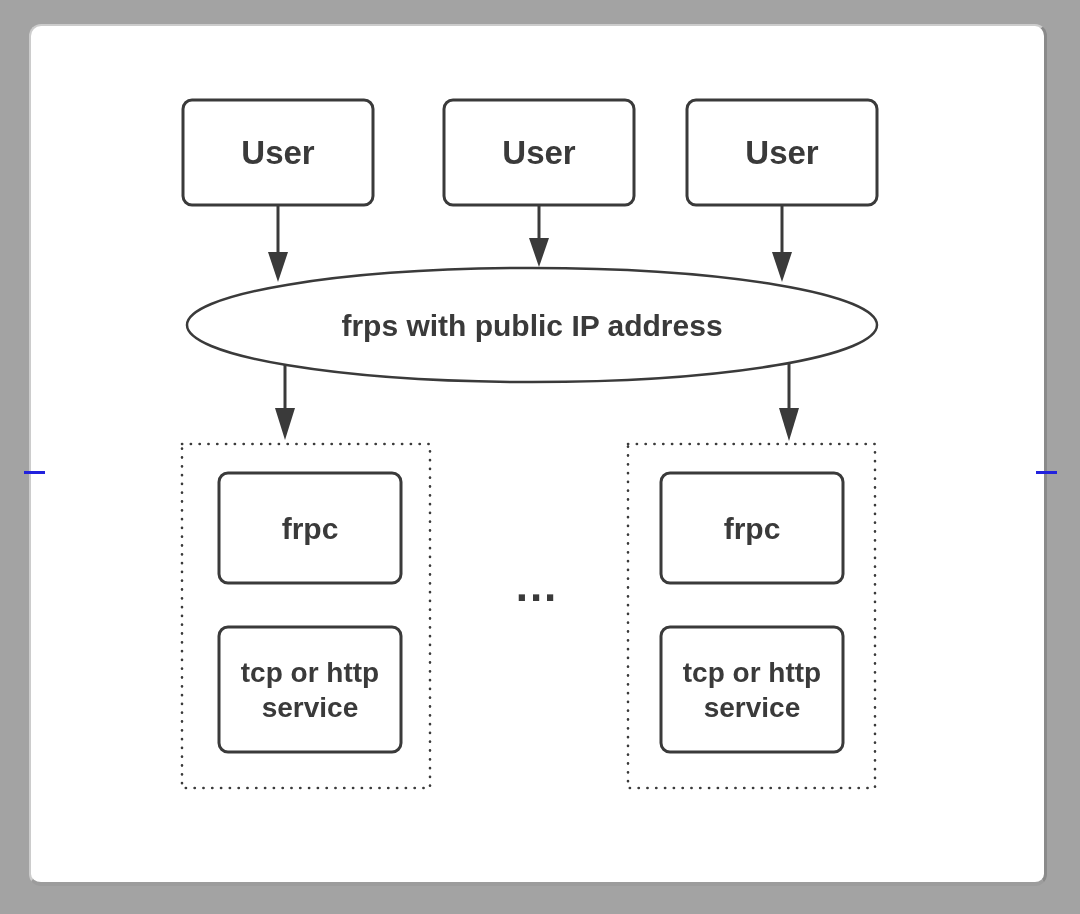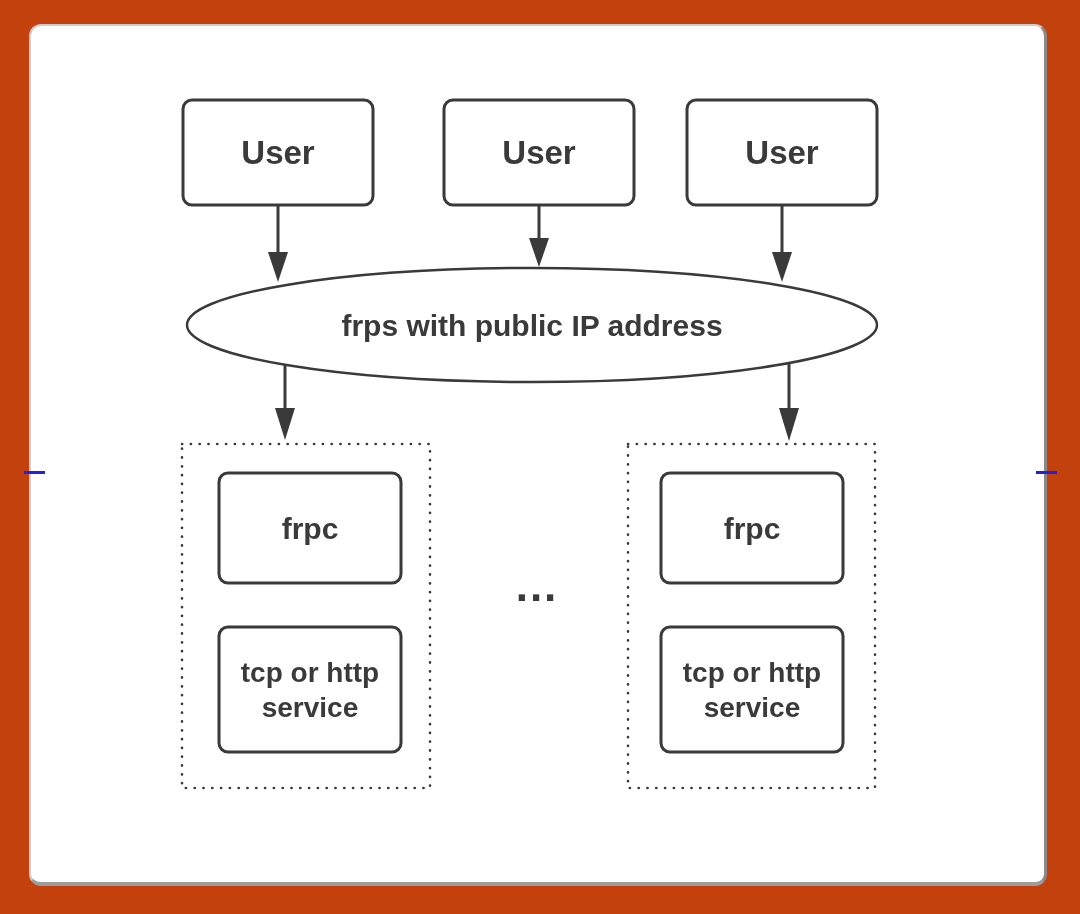--- a/index.html
+++ b/index.html
@@ -8,21 +8,21 @@
     background: #ffffff;
     width: 1080px;
     height: 914px;
     font-family: "Liberation Sans", sans-serif;
     overflow: hidden;
   }
   .page {
     position: relative;
     width: 1080px;
     height: 914px;
-    background: #c2410c;
+    background: #a3a3a3;
   }
   .card {
     position: absolute;
     left: 29px;
     top: 24px;
     width: 1018px;
     height: 862px;
     background: #ffffff;
     border: 2px solid #cccccc;
     border-right: 3px solid #8a8a8a;

